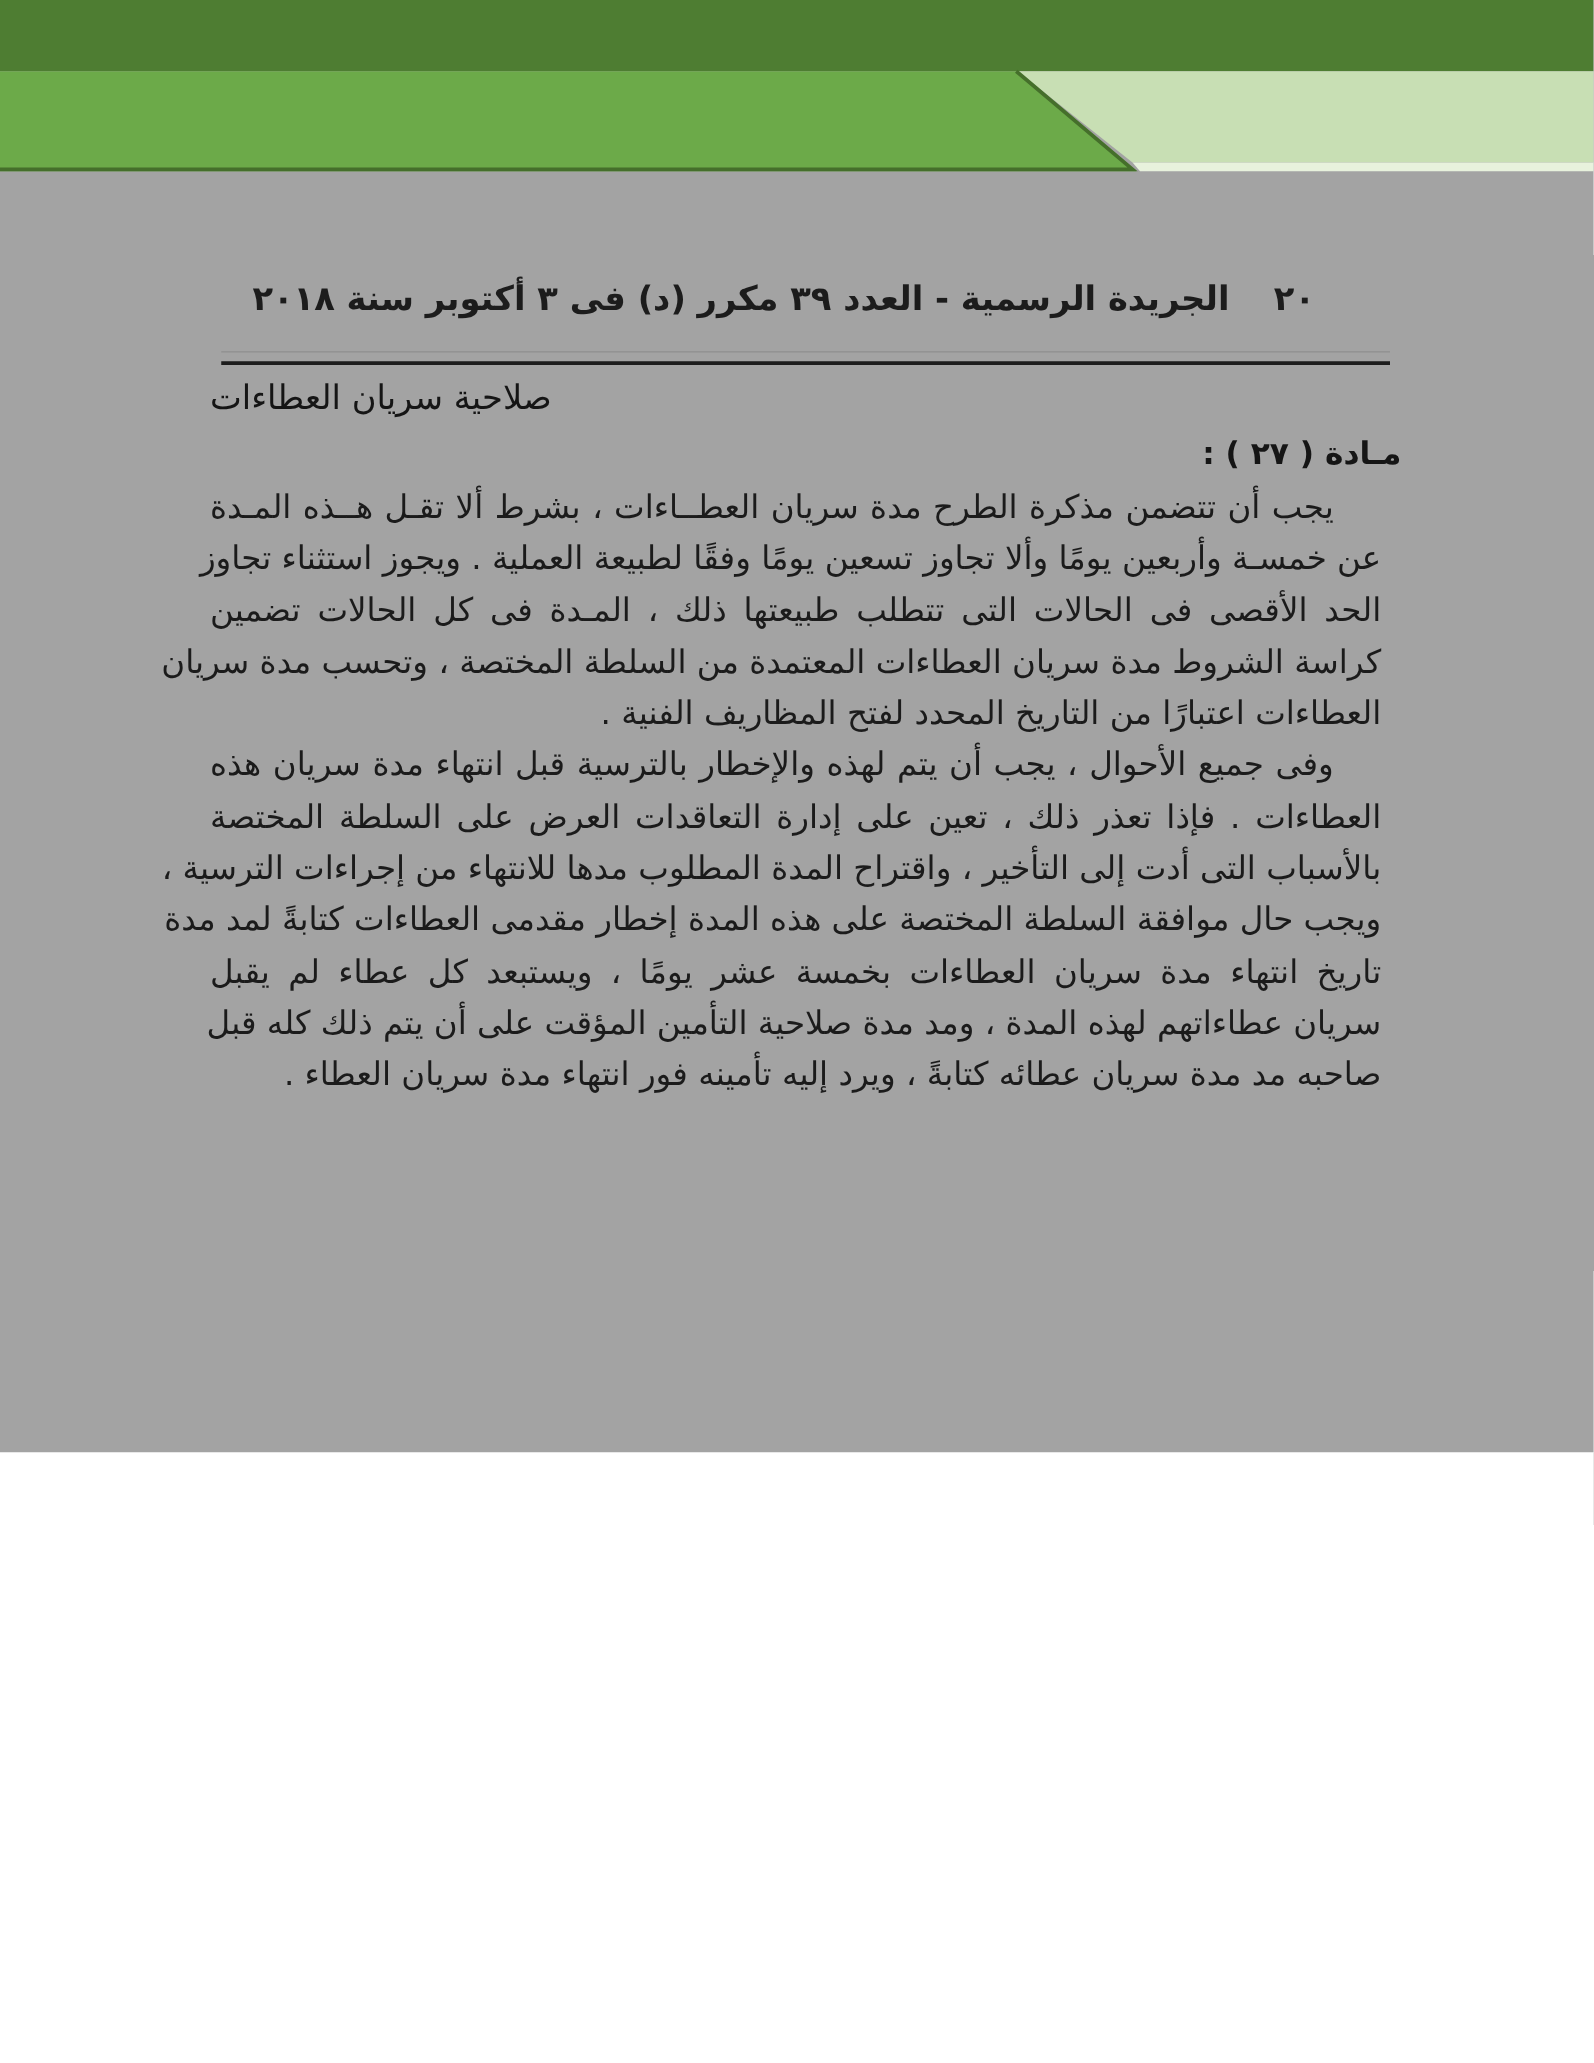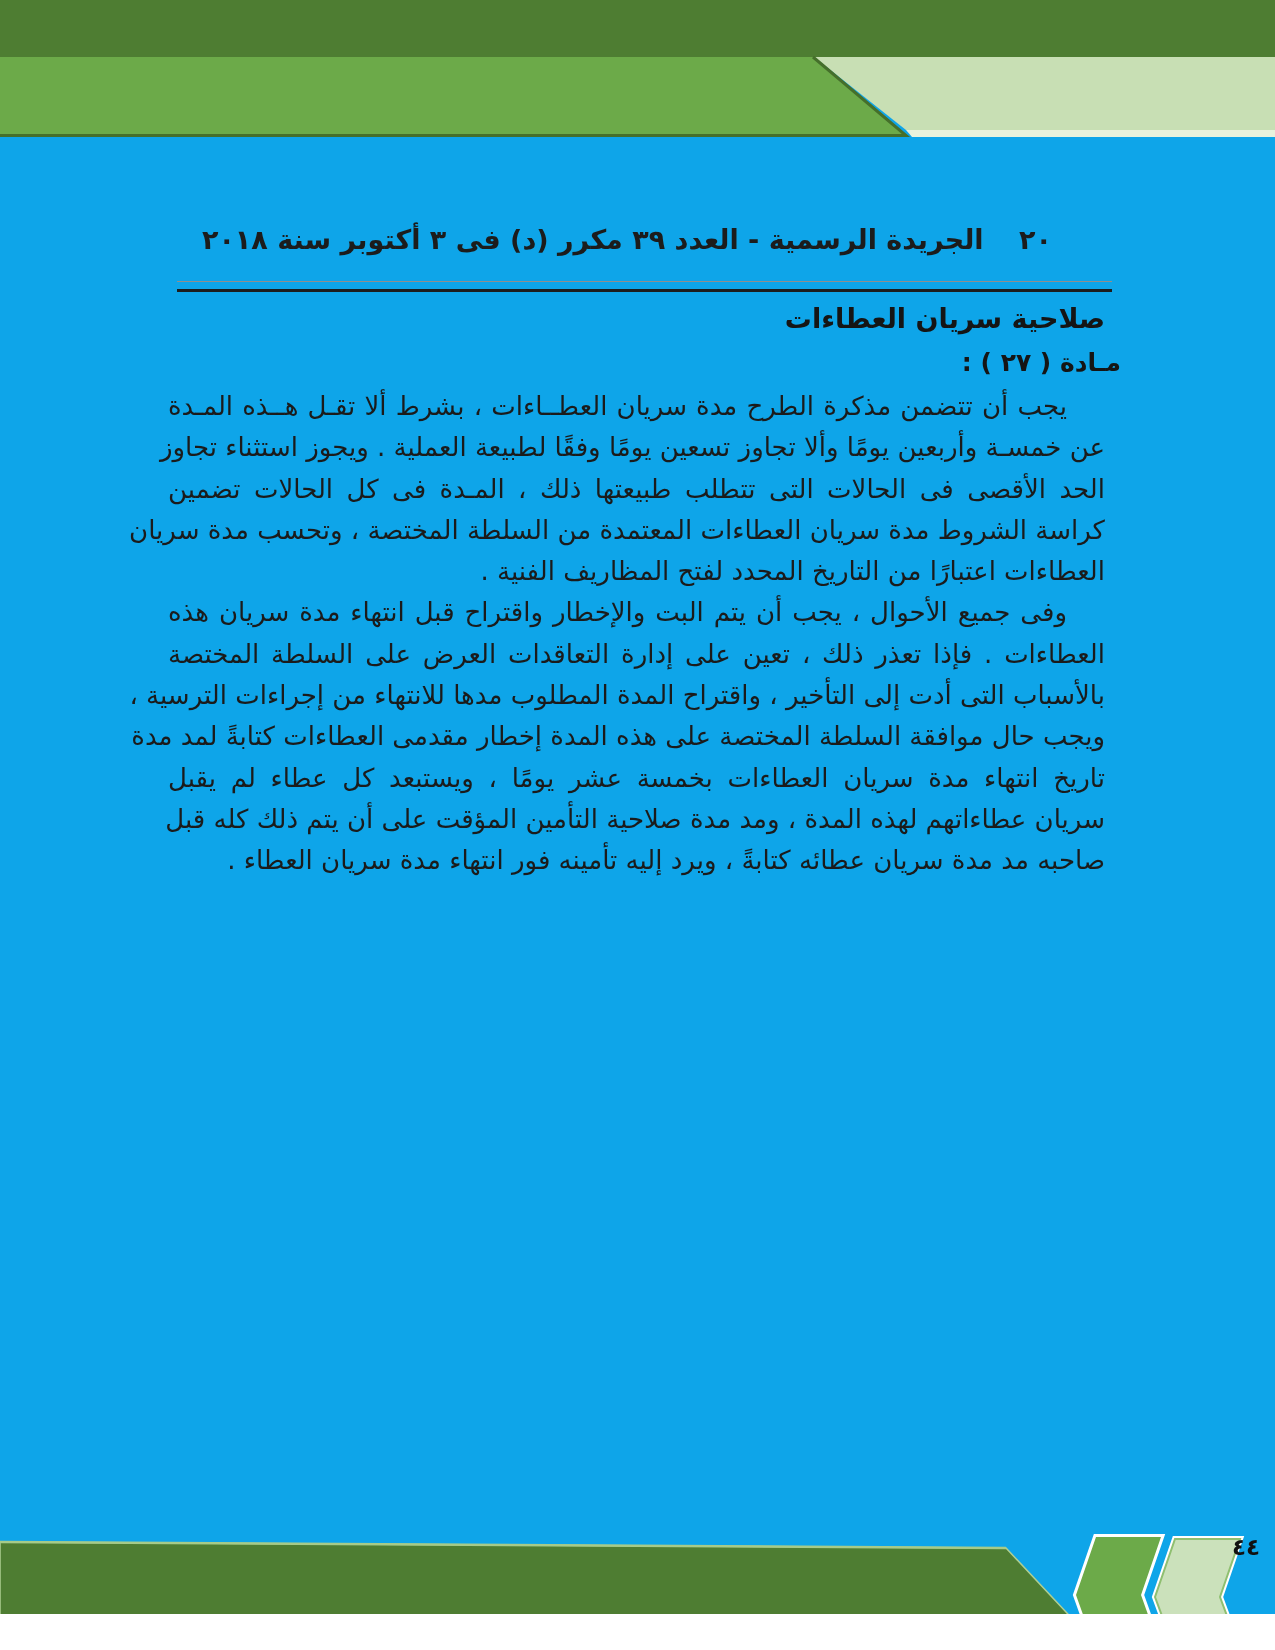--- a/index.html
+++ b/index.html
@@ -1,19 +1,19 @@
 <!DOCTYPE html>
 <html lang="ar"><head>
 <meta charset="utf-8">
 <style>
   html,body{margin:0;padding:0;background:#ffffff;}
   .page{
     position:relative;
-    width:1275px;height:1614px;
-    background:#0ea5e9;
+    width:1275px;height:1162px;
+    background:#a3a3a3;
     overflow:hidden;
     font-family:"DejaVu Sans", sans-serif;
     direction:rtl;
   }
   svg.banner{position:absolute;left:0;display:block;}
   .top-banner{top:0;}
   .bottom-banner{top:1518px;}
 
   .header-line{
     position:absolute;top:224px;left:177px;width:935px;
@@ -24,22 +24,22 @@
   }
   .header-line .hnum{margin-left:26px;letter-spacing:2px;}
   .double-rule{
     position:absolute;top:281px;left:177px;width:935px;height:7px;
     border-top:1.5px solid #8f8f8f;
     border-bottom:3px solid #1d1d1d;
   }
 
   .section-title{
     position:absolute;top:303px;left:168px;width:937px;
-    margin:0;text-align:right;
-    font-size:27px;font-weight:bold;color:#151515;
+    margin:0;text-align:left;
+    font-size:27px;font-weight:normal;color:#151515;
   }
   .article-label{
     position:absolute;top:348px;left:184px;width:937px;
     text-align:right;
     font-size:25px;font-weight:bold;color:#151515;
   }
   .body-text{
     position:absolute;top:386px;left:168px;width:937px;
     font-size:26px;font-weight:normal;color:#1b1b1b;
     direction:rtl;
@@ -84,21 +84,21 @@
 
   <div class="body-text">
     <div class="para">
       <div class="line indent">يجب أن تتضمن مذكرة الطرح مدة سريان العطــاءات ، بشرط ألا تقـل هــذه المـدة</div>
       <div class="line">عن خمسـة وأربعين يومًا وألا تجاوز تسعين يومًا وفقًا لطبيعة العملية . ويجوز استثناء تجاوز</div>
       <div class="line">الحد الأقصى فى الحالات التى تتطلب طبيعتها ذلك ، المـدة فى كل الحالات تضمين</div>
       <div class="line">كراسة الشروط مدة سريان العطاءات المعتمدة من السلطة المختصة ، وتحسب مدة سريان</div>
       <div class="line last">العطاءات اعتبارًا من التاريخ المحدد لفتح المظاريف الفنية .</div>
     </div>
     <div class="para">
-      <div class="line indent">وفى جميع الأحوال ، يجب أن يتم البت والإخطار واقتراح قبل انتهاء مدة سريان هذه</div>
+      <div class="line indent">وفى جميع الأحوال ، يجب أن يتم لهذه والإخطار بالترسية قبل انتهاء مدة سريان هذه</div>
       <div class="line">العطاءات . فإذا تعذر ذلك ، تعين على إدارة التعاقدات العرض على السلطة المختصة</div>
       <div class="line">بالأسباب التى أدت إلى التأخير ، واقتراح المدة المطلوب مدها للانتهاء من إجراءات الترسية ،</div>
       <div class="line">ويجب حال موافقة السلطة المختصة على هذه المدة إخطار مقدمى العطاءات كتابةً لمد مدة</div>
       <div class="line">تاريخ انتهاء مدة سريان العطاءات بخمسة عشر يومًا ، ويستبعد كل عطاء لم يقبل</div>
       <div class="line">سريان عطاءاتهم لهذه المدة ، ومد مدة صلاحية التأمين المؤقت على أن يتم ذلك كله قبل</div>
       <div class="line last">صاحبه مد مدة سريان عطائه كتابةً ، ويرد إليه تأمينه فور انتهاء مدة سريان العطاء .</div>
     </div>
   </div>
 
   <svg class="banner bottom-banner" width="1275" height="132" viewBox="0 0 1275 132">

